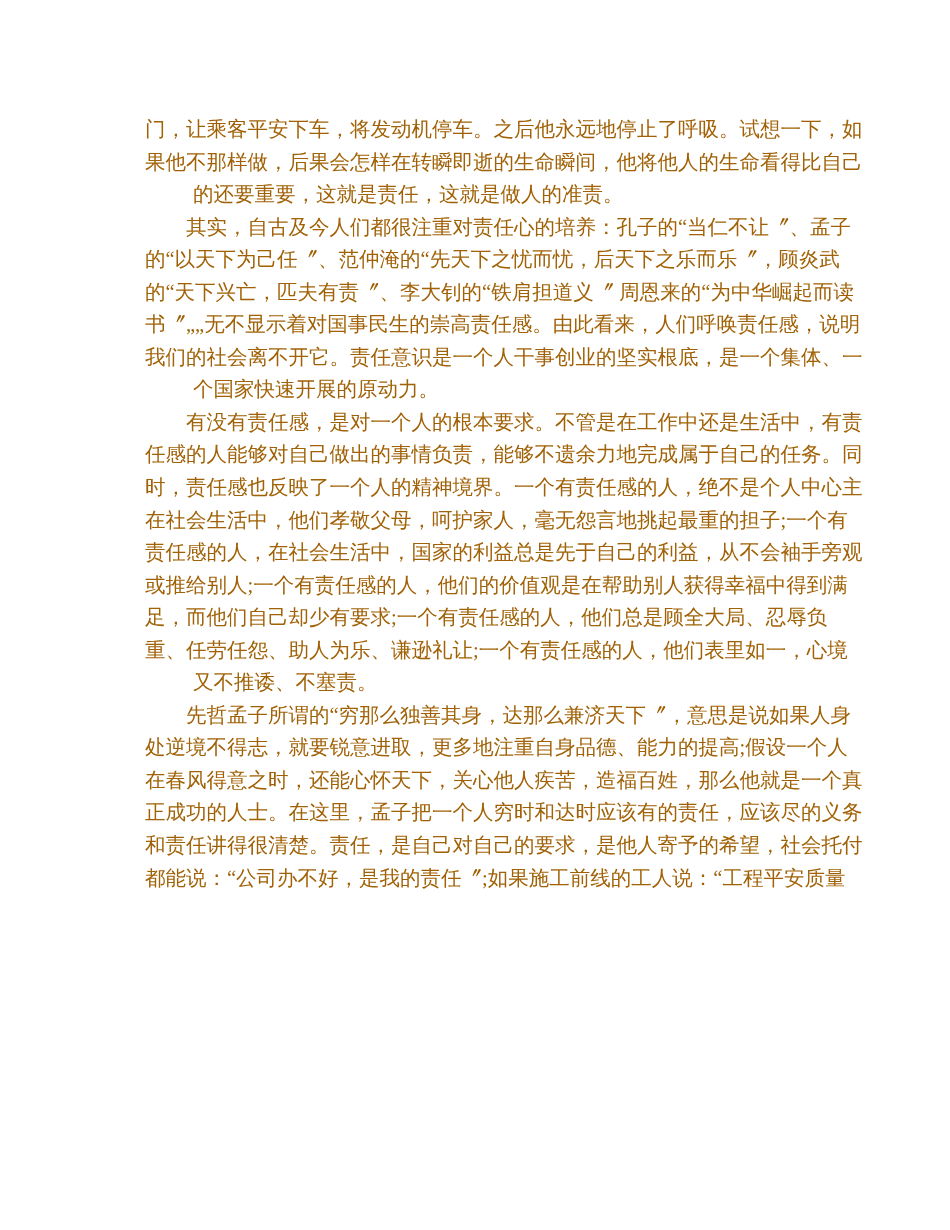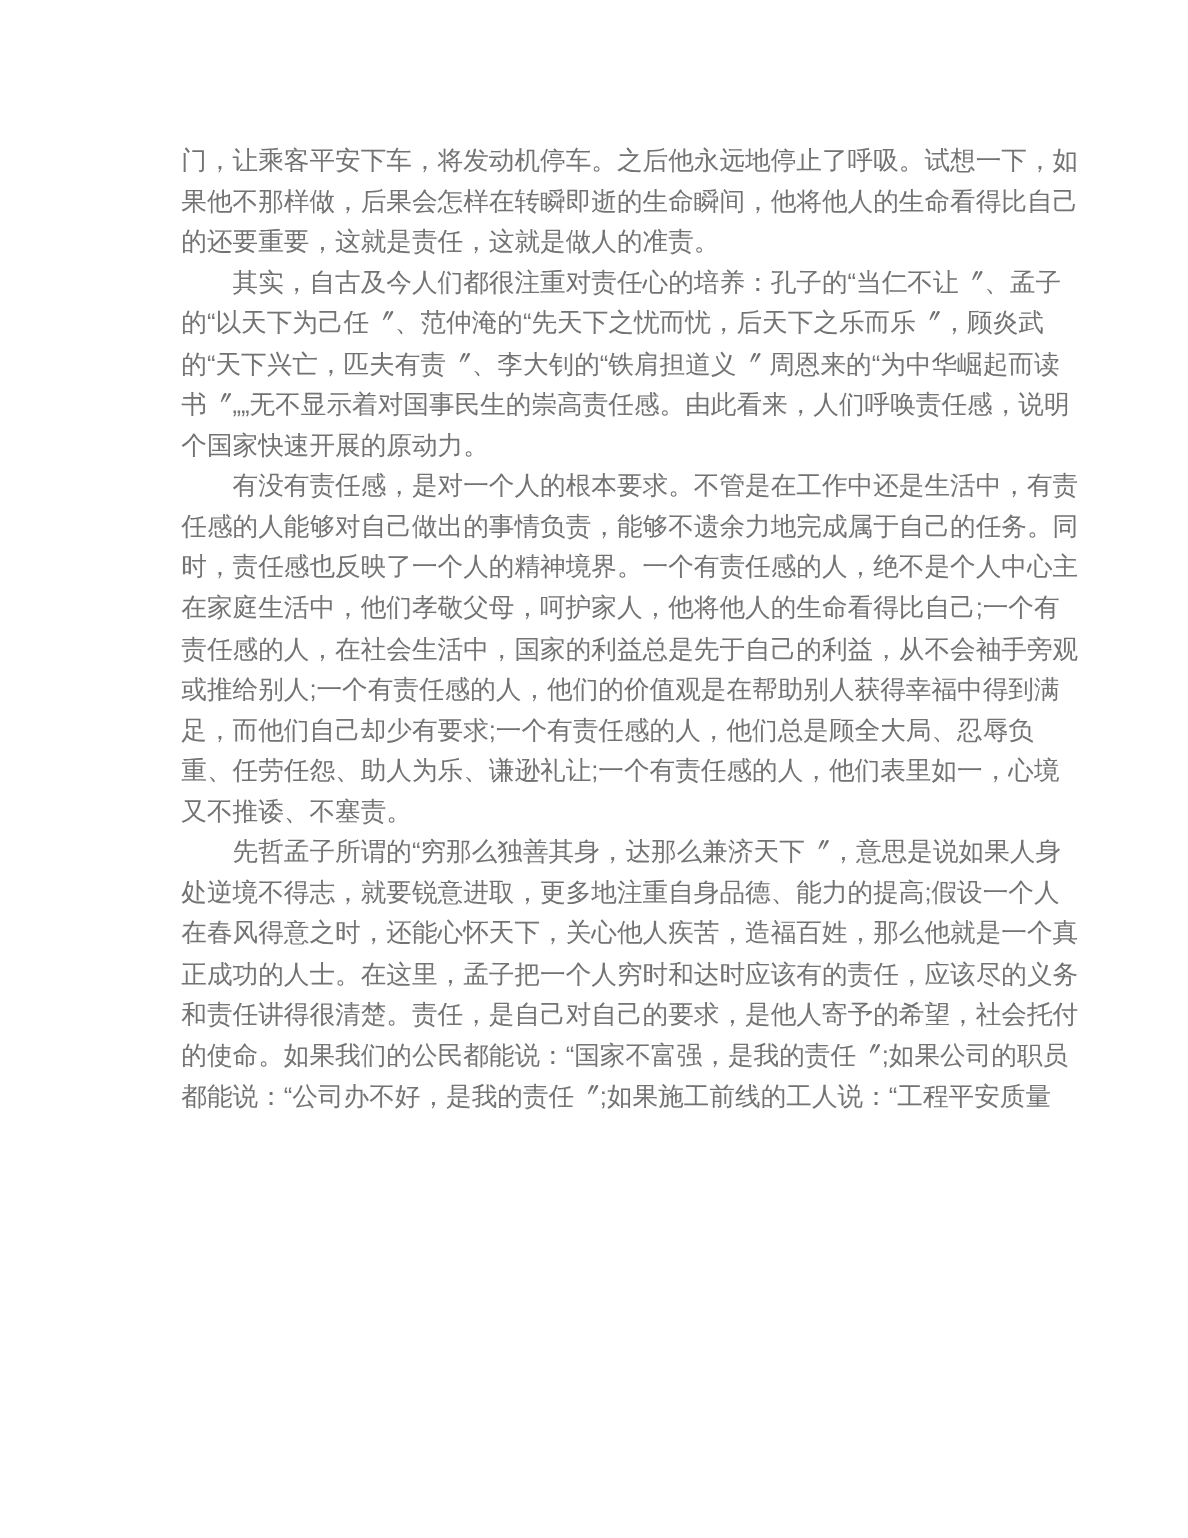--- a/index.html
+++ b/index.html
@@ -15,30 +15,31 @@
   }
   .page {
     position: absolute;
     left: 145px;
     top: 113px;
     width: 655px;
   }
   .line {
     height: 32.55px;
     line-height: 32.55px;
-    font-family: Liberation Sans, sans-serif;
+    font-family: Liberation Serif, serif;
     font-size: 20.5px;
-    color: #737373;
+    color: #a16207;
     white-space: nowrap;
     text-align: justify;
     text-align-last: justify;
     letter-spacing: 0px;
   }
   .line.last {
     text-align-last: left;
+    margin-left: 48px;
   }
   .line.indent {
     padding-left: 41px;
   }
 </style>
 </head>
 <body>
 
 <div class="page">
 
@@ -46,37 +47,37 @@
     <div class="line">门，让乘客平安下车，将发动机停车。之后他永远地停止了呼吸。试想一下，如</div>
     <div class="line">果他不那样做，后果会怎样在转瞬即逝的生命瞬间，他将他人的生命看得比自己</div>
     <div class="line last">的还要重要，这就是责任，这就是做人的准责。</div>
   </div>
 
   <div class="paragraph">
     <div class="line indent">其实，自古及今人们都很注重对责任心的培养：孔子的“当仁不让〞、孟子</div>
     <div class="line">的“以天下为己任〞、范仲淹的“先天下之忧而忧，后天下之乐而乐〞，顾炎武</div>
     <div class="line">的“天下兴亡，匹夫有责〞、李大钊的“铁肩担道义〞 周恩来的“为中华崛起而读</div>
     <div class="line">书〞„„无不显示着对国事民生的崇高责任感。由此看来，人们呼唤责任感，说明</div>
+    <div class="line">我们的社会离不开它。责任意识是一个人干事创业的坚实根底，是一个集体、一</div>
     <div class="line last">个国家快速开展的原动力。</div>
   </div>
 
   <div class="paragraph">
     <div class="line indent">有没有责任感，是对一个人的根本要求。不管是在工作中还是生活中，有责</div>
     <div class="line">任感的人能够对自己做出的事情负责，能够不遗余力地完成属于自己的任务。同</div>
     <div class="line">时，责任感也反映了一个人的精神境界。一个有责任感的人，绝不是个人中心主</div>
-    <div class="line">在家庭生活中，他们孝敬父母，呵护家人，他将他人的生命看得比自己;一个有</div>
+    <div class="line">在社会生活中，他们孝敬父母，呵护家人，毫无怨言地挑起最重的担子;一个有</div>
     <div class="line">责任感的人，在社会生活中，国家的利益总是先于自己的利益，从不会袖手旁观</div>
     <div class="line">或推给别人;一个有责任感的人，他们的价值观是在帮助别人获得幸福中得到满</div>
     <div class="line">足，而他们自己却少有要求;一个有责任感的人，他们总是顾全大局、忍辱负</div>
     <div class="line">重、任劳任怨、助人为乐、谦逊礼让;一个有责任感的人，他们表里如一，心境</div>
     <div class="line last">又不推诿、不塞责。</div>
   </div>
 
   <div class="paragraph">
     <div class="line indent">先哲孟子所谓的“穷那么独善其身，达那么兼济天下〞，意思是说如果人身</div>
     <div class="line">处逆境不得志，就要锐意进取，更多地注重自身品德、能力的提高;假设一个人</div>
     <div class="line">在春风得意之时，还能心怀天下，关心他人疾苦，造福百姓，那么他就是一个真</div>
     <div class="line">正成功的人士。在这里，孟子把一个人穷时和达时应该有的责任，应该尽的义务</div>
     <div class="line">和责任讲得很清楚。责任，是自己对自己的要求，是他人寄予的希望，社会托付</div>
-    <div class="line">的使命。如果我们的公民都能说：“国家不富强，是我的责任〞;如果公司的职员</div>
     <div class="line">都能说：“公司办不好，是我的责任〞;如果施工前线的工人说：“工程平安质量</div>
   </div>
 </div>
 
 </body></html>

